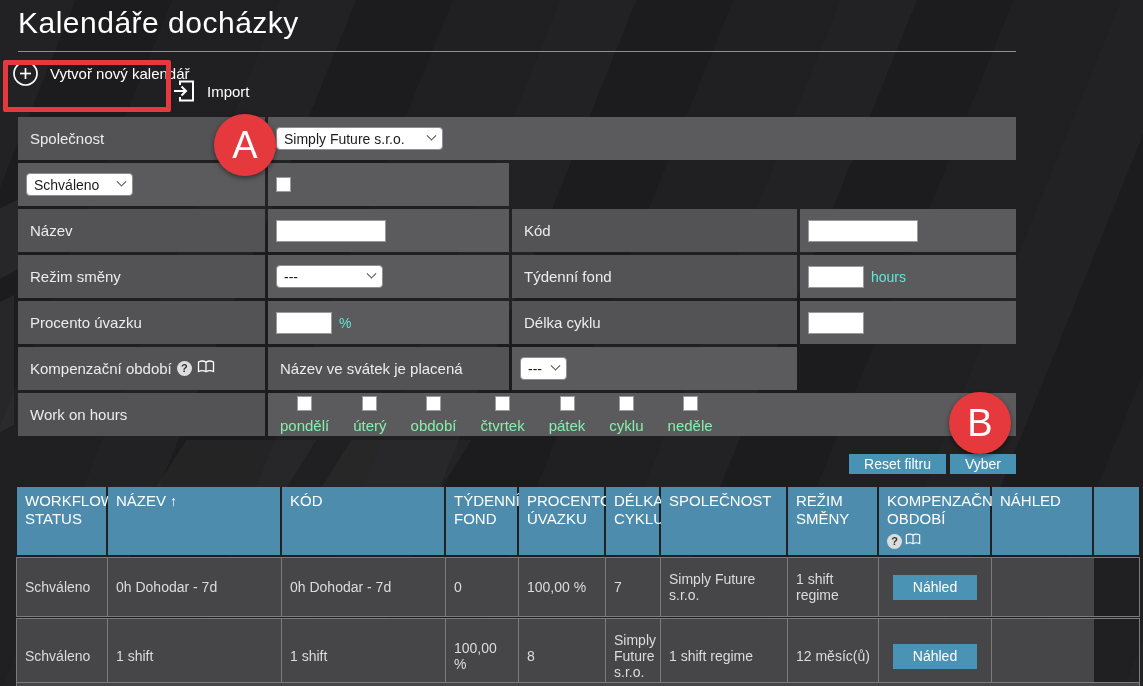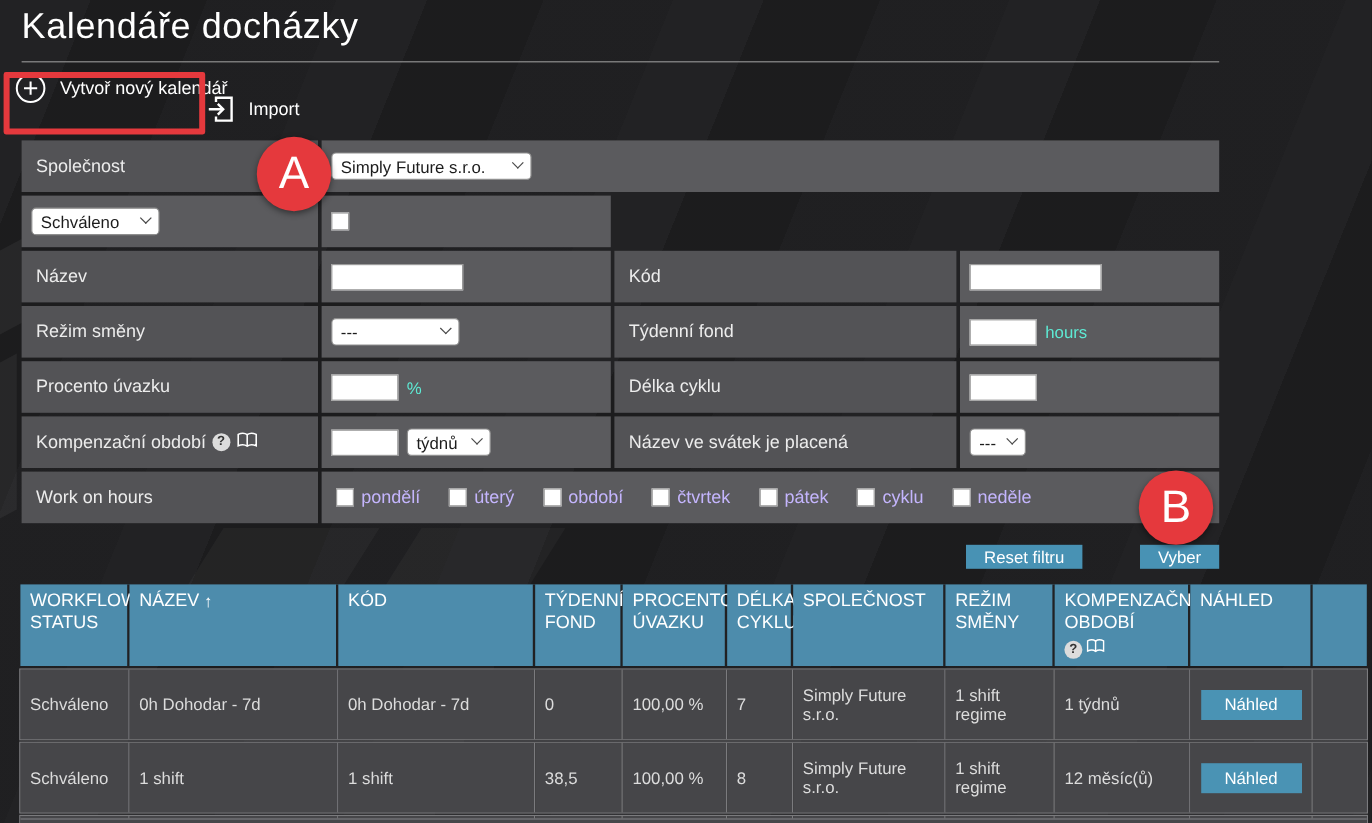--- a/index.html
+++ b/index.html
@@ -66,33 +66,33 @@
   .sel-status  { width:107px; }
   .sel-regime  { width:107px; }
   .sel-unit    { width:70px; }
   .sel-mini    { width:47px; }
 
   .tin { background:#ffffff; border:1px solid #9a9a9a; height:22px; font-size:14px; padding:0 4px; color:#1c1c1c; }
   .tin-wide  { width:110px; }
   .tin-small { width:56px; }
 
   .cbx { width:15px; height:15px; background:#ffffff; border:1px solid #9c9c9c; flex:none; }
-  .day { display:inline-flex; align-items:center; gap:6px; margin-right:17px; font-size:15px; color:#c4b5fd; }
+  .day { display:inline-flex; align-items:center; gap:6px; margin-right:17px; font-size:15px; color:#86efac;flex-direction:column; }
 
   .help-ico {
     width:15px; height:15px; border-radius:50%; background:#dcdcdc; color:#333;
     font-size:11px; font-weight:bold; line-height:15px; text-align:center; flex:none; display:inline-block;
   }
   .suffix { font-size:14px; color:#5eead4; }
 
   
   .actions { position:absolute; left:18px; top:454px; width:998px; display:flex; justify-content:flex-end; gap:4px; }
   .action-btn {
     height:20px; background:var(--btnblue); color:#ffffff; border:none;
-    font-size:14px; font-family:inherit; padding:0 15px; cursor:default;margin-left:44px;
+    font-size:14px; font-family:inherit; padding:0 15px; cursor:default;
   }
 
   
   .dtable { position:absolute; left:17px; top:487px; width:1122px; }
   .trow { display:grid; grid-template-columns:91px 174px 164px 73px 87px 55px 127px 91px 113px 102px 1fr; }
   .trow.head .tcell {
     background:var(--hdrblue); color:#ffffff; font-size:15px;
     padding:5px 8px; min-height:46px; border-right:2px solid #212123;
     display:flex; align-items:flex-start; line-height:18px; flex-wrap:wrap; gap:4px; align-content:flex-start;
   }
@@ -224,27 +224,20 @@
     <div class="frow">
       <div class="fcell lcell">
         <span>Kompenzační období</span>
         <span class="help-ico">?</span>
         <span class="book-ico">
           <svg width="18" height="14" viewBox="0 0 18 14">
               <path d="M1.5 2 C4 0.8 7 0.8 9 2.2 C11 0.8 14 0.8 16.5 2 V11.5 C14 10.4 11 10.4 9 11.8 C7 10.4 4 10.4 1.5 11.5 Z" fill="none" stroke="#ffffff" stroke-width="1.3"></path>
               <line x1="9" y1="2.2" x2="9" y2="11.8" stroke="#ffffff" stroke-width="1.3"></line>
             </svg>
         </span>
-      </div>
-      <div class="fcell vcell">
-        <input type="text" class="tin tin-small" style="">
-        <div class="sel sel-unit">
-          <span>týdnů</span>
-          <span class="chev"></span>
-        </div>
       </div>
       <div class="fcell lcell">Název ve svátek je placená</div>
       <div class="fcell vcell">
         <div class="sel sel-mini">
           <span>---</span>
           <span class="chev"></span>
         </div>
       </div>
     </div>
 
@@ -319,32 +312,30 @@
 
     <div class="trow body">
       <div class="tcell">Schváleno</div>
       <div class="tcell">0h Dohodar - 7d</div>
       <div class="tcell">0h Dohodar - 7d</div>
       <div class="tcell">0</div>
       <div class="tcell">100,00 %</div>
       <div class="tcell">7</div>
       <div class="tcell">Simply Future s.r.o.</div>
       <div class="tcell">1 shift regime</div>
-      <div class="tcell">1 týdnů</div>
       <div class="tcell">
           <button class="preview-btn">Náhled</button>
         </div>
       <div class="tcell"></div>
     </div>
 
     <div class="trow body">
       <div class="tcell">Schváleno</div>
       <div class="tcell">1 shift</div>
       <div class="tcell">1 shift</div>
-      <div class="tcell">38,5</div>
       <div class="tcell">100,00 %</div>
       <div class="tcell">8</div>
       <div class="tcell">Simply Future s.r.o.</div>
       <div class="tcell">1 shift regime</div>
       <div class="tcell">12 měsíc(ů)</div>
       <div class="tcell">
           <button class="preview-btn">Náhled</button>
         </div>
       <div class="tcell"></div>
     </div>

